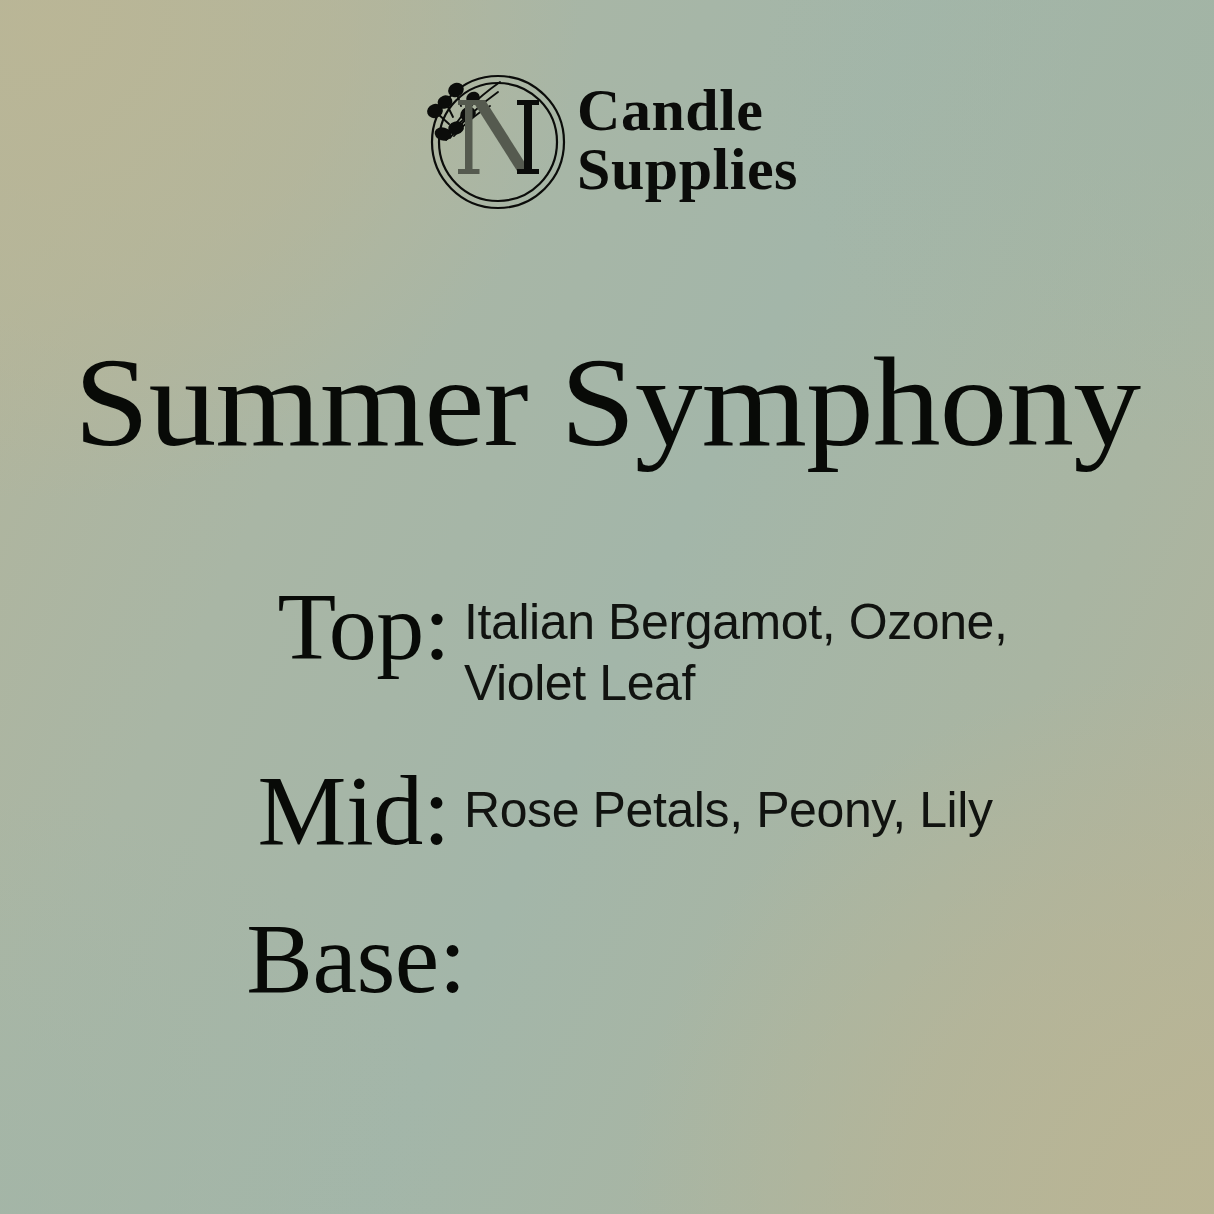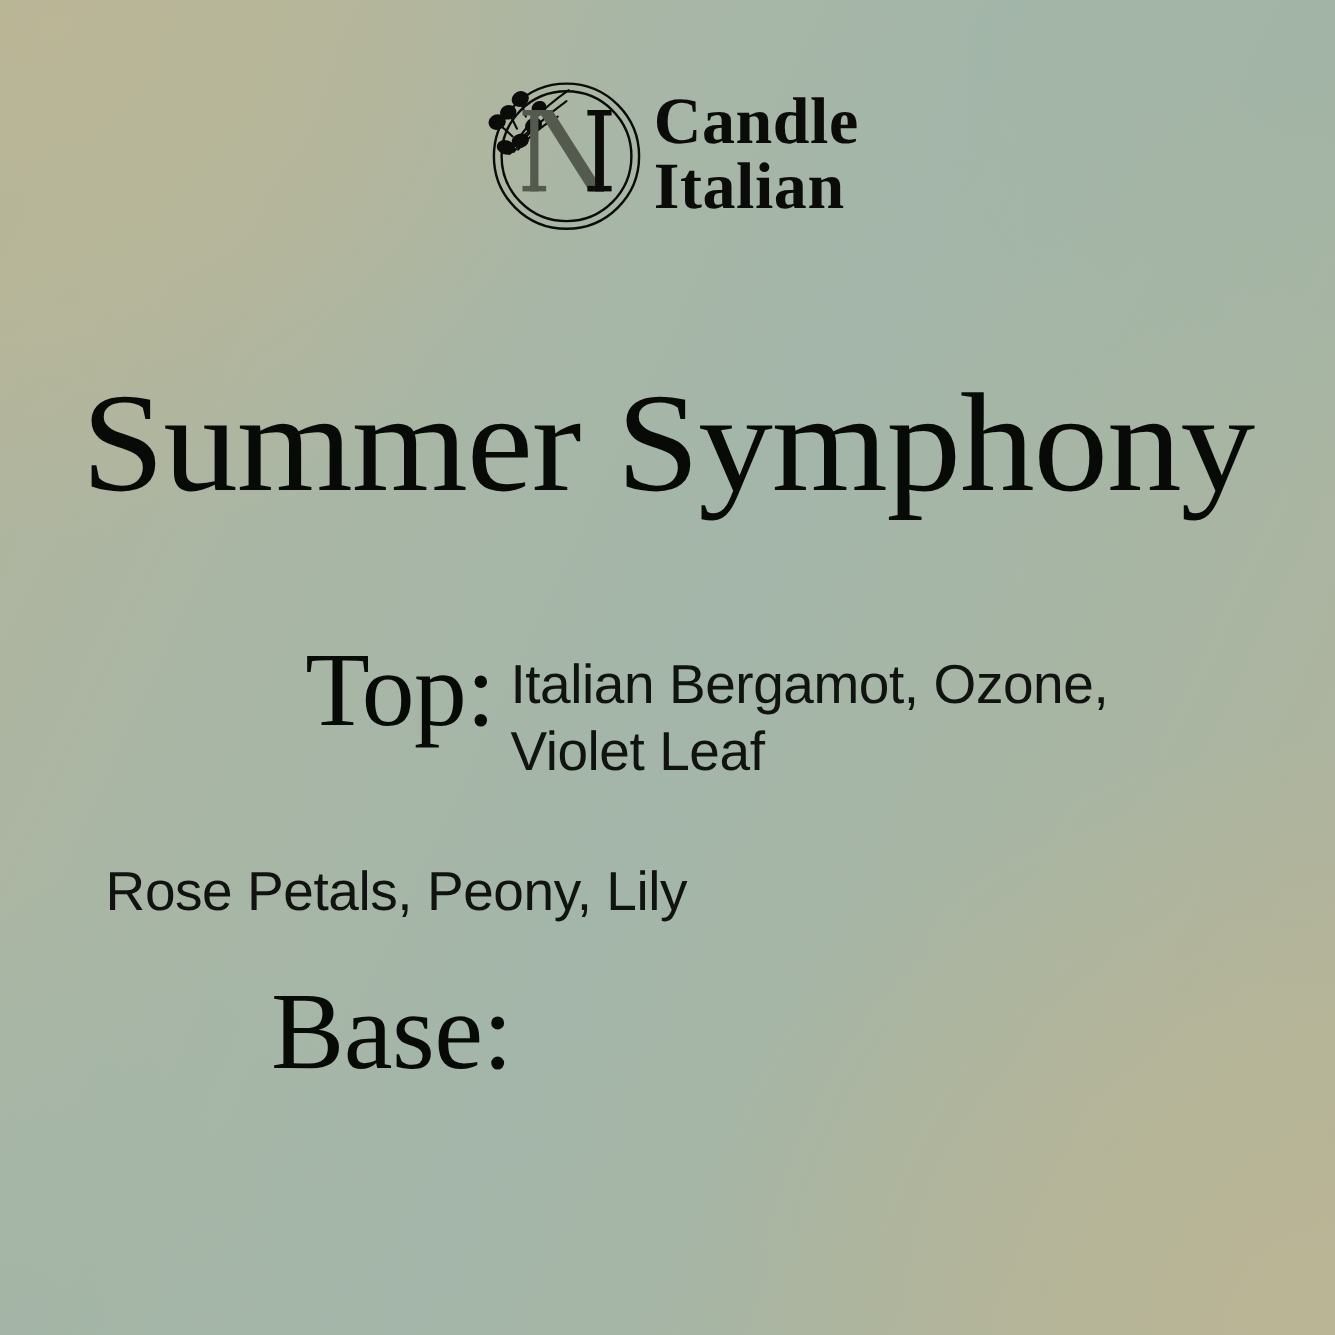--- a/index.html
+++ b/index.html
@@ -179,34 +179,35 @@
         <polygon points="56,38 69,38 116,112 103,112" fill="#555a4f"></polygon>
 
         <rect x="108" y="38" width="8" height="74" fill="#0b0c0a"></rect>
         <rect x="101" y="38" width="22" height="5" fill="#0b0c0a"></rect>
         <rect x="101" y="107" width="22" height="5" fill="#0b0c0a"></rect>
       </g>
     </svg>
 
     <div id="wordmark">
       <span class="wordmark-line">Candle</span>
-      <span class="wordmark-line">Italian</span>
+      <span class="wordmark-line">Supplies</span>
     </div>
   </div>
 
   <div id="title">Summer Symphony</div>
 
   <div id="notes">
 
     <div class="note-row row-top">
       <div class="note-label">Top:</div>
       <div class="note-value">Italian Bergamot, Ozone, Violet Leaf</div>
     </div>
 
     <div class="note-row row-mid">
+      <div class="note-label">Mid:</div>
       <div class="note-value">Rose Petals, Peony, Lily</div>
     </div>
 
     <div class="note-row row-base">
       <div class="note-label">Base:</div>
     </div>
 
   </div>
 
 </div>

